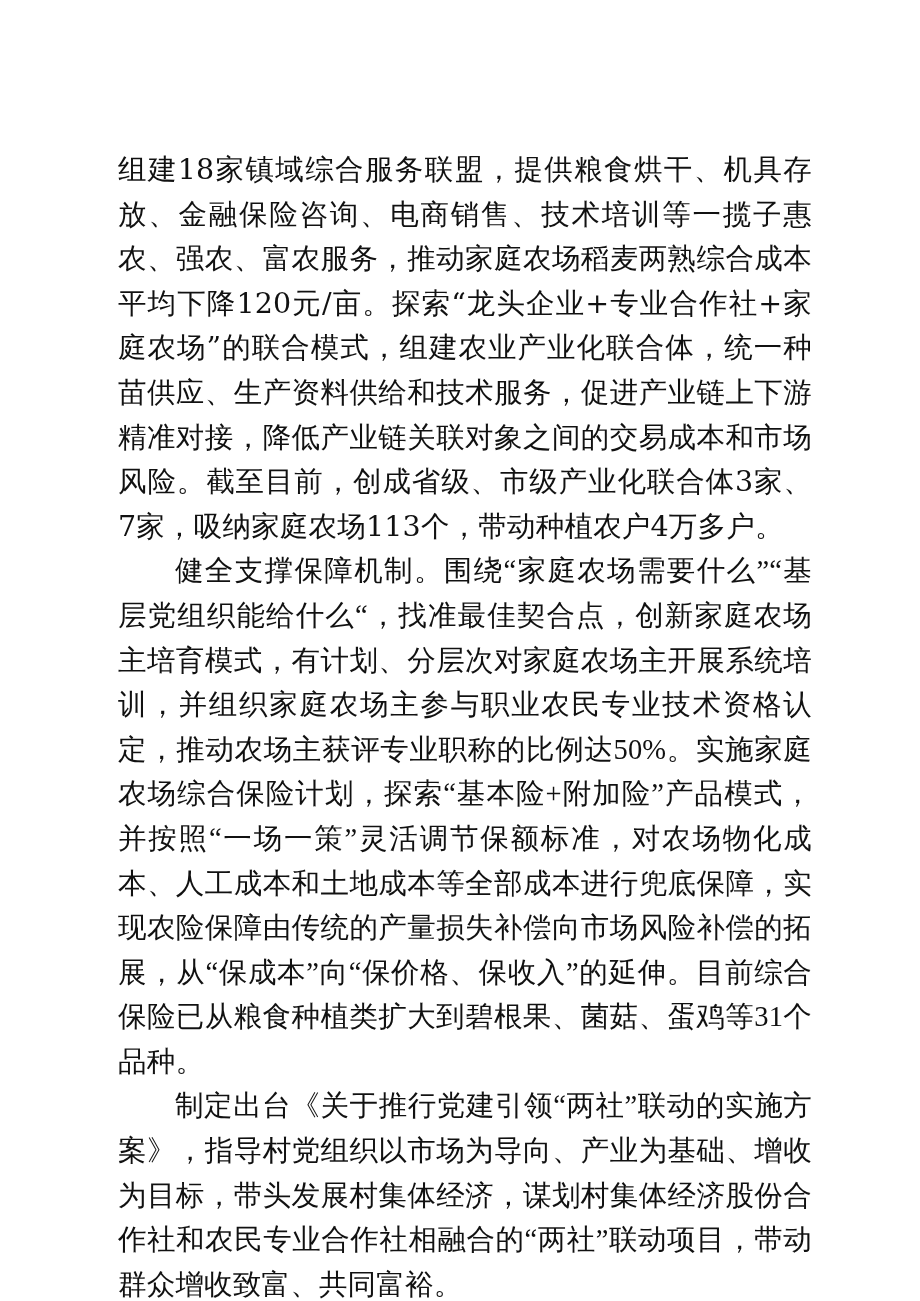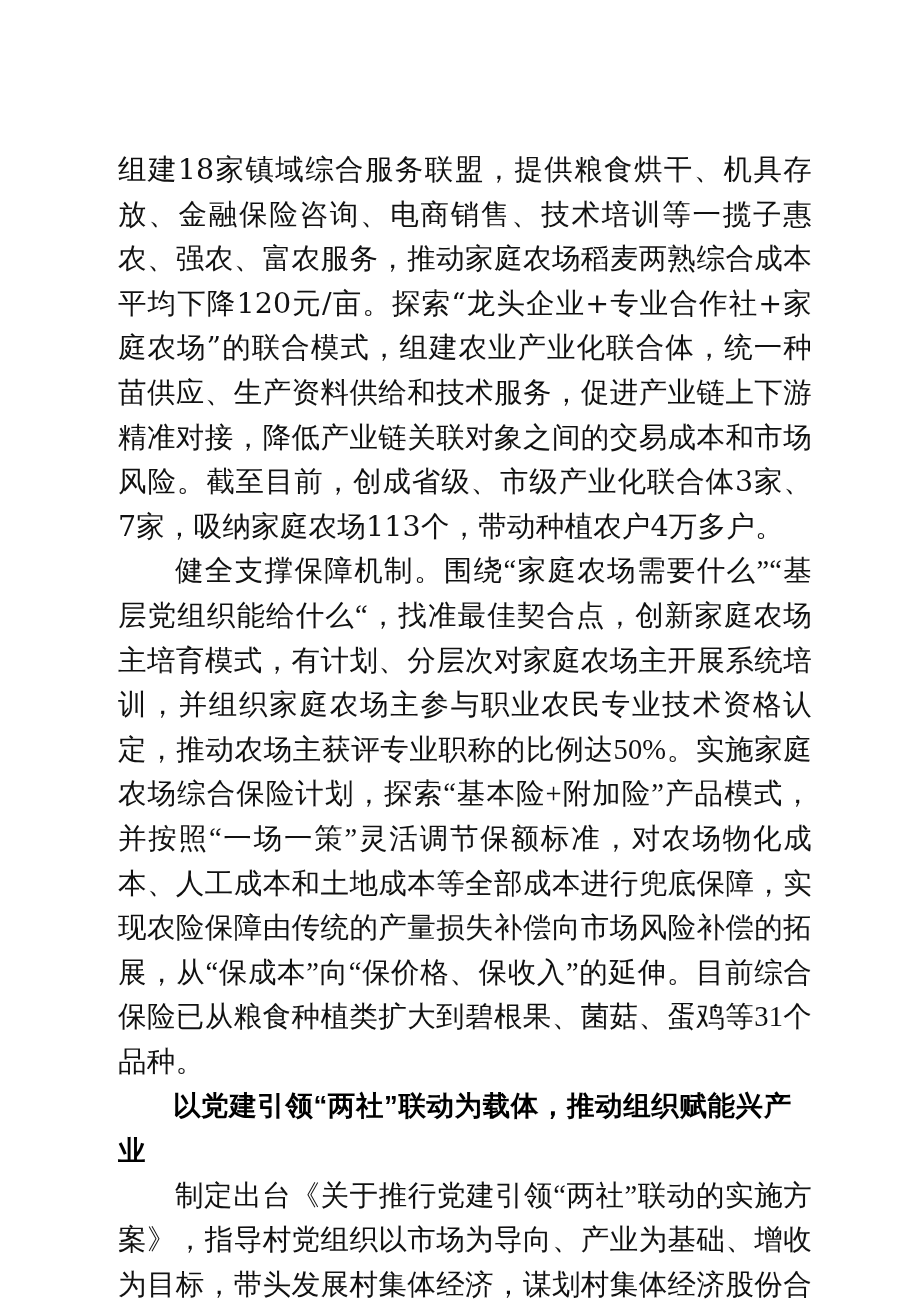--- a/index.html
+++ b/index.html
@@ -64,18 +64,17 @@
 </head>
 <body>
 
 <div class="page">
   <div class="content">
 
     <p class="para">组建18家镇域综合服务联盟，提供粮食烘干、机具存放、金融保险咨询、电商销售、技术培训等一揽子惠农、强农、富农服务，推动家庭农场稻麦两熟综合成本平均下降120元/亩。探索“龙头企业+专业合作社+家庭农场”的联合模式，组建农业产业化联合体，统一种苗供应、生产资料供给和技术服务，促进产业链上下游精准对接，降低产业链关联对象之间的交易成本和市场风险。截至目前，创成省级、市级产业化联合体3家、7家，吸纳家庭农场113个，带动种植农户4万多户。</p>
 
     <p class="para indent">健全支撑保障机制。围绕“家庭农场需要什么”“基层党组织能给什么“，找准最佳契合点，创新家庭农场主培育模式，有计划、分层次对家庭农场主开展系统培训，并组织家庭农场主参与职业农民专业技术资格认定，推动农场主获评专业职称的比例达50%。实施家庭农场综合保险计划，探索“基本险+附加险”产品模式，并按照“一场一策”灵活调节保额标准，对农场物化成本、人工成本和土地成本等全部成本进行兜底保障，实现农险保障由传统的产量损失补偿向市场风险补偿的拓展，从“保成本”向“保价格、保收入”的延伸。目前综合保险已从粮食种植类扩大到碧根果、菌菇、蛋鸡等31个品种。</p>
 
-    <p class="heading">以党建引领“两社”联动为载体，推动组织赋能兴产业</p>
 
     <p class="para indent">制定出台《关于推行党建引领“两社”联动的实施方案》，指导村党组织以市场为导向、产业为基础、增收为目标，带头发展村集体经济，谋划村集体经济股份合作社和农民专业合作社相融合的“两社”联动项目，带动群众增收致富、共同富裕。</p>
 
   </div>
 </div>
 
 </body></html>

